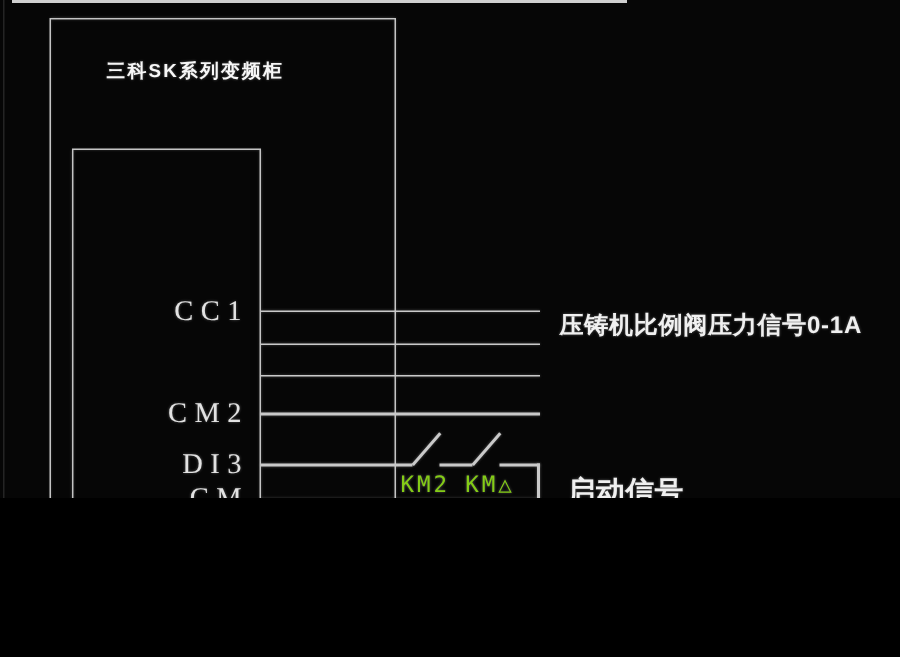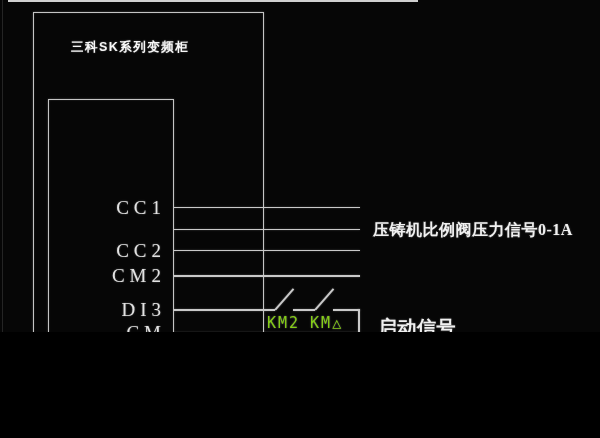--- a/index.html
+++ b/index.html
@@ -47,21 +47,20 @@
   <div class="edge-left"></div>
   <div class="edge-bottom-shade"></div>
   <div class="edge-bottom"></div>
 
   <div class="box" style="left:33px;top:12px;width:229px;height:408px;"></div>
   <div class="cad-text title">三科SK系列变频柜</div>
 
   <div class="box" style="left:48px;top:99px;width:124px;height:253px;"></div>
 
   <div class="cad-text term" style="top:198px;">CC1</div>
-  <div class="cad-text term" style="top:241px;">CC2</div>
   <div class="cad-text term" style="top:266px;">CM2</div>
   <div class="cad-text term" style="top:300px;">DI3</div>
   <div class="cad-text term" style="top:323px;">CM</div>
 
   <div class="hline" style="left:174px;top:206.8px;width:186px;"></div>
   <div class="hline" style="left:174px;top:228.8px;width:186px;"></div>
   <div class="hline" style="left:174px;top:249.8px;width:186px;"></div>
   <div class="hline" style="left:174px;top:275.2px;width:186px;"></div>
 
   <div class="hline" style="left:174px;top:309.2px;width:101px;"></div>
@@ -70,16 +69,16 @@
   <div class="blade" style="left:315px;top:309.2px;"></div>
   <div class="hline" style="left:333px;top:309.2px;width:27px;"></div>
   <div class="vline" style="left:358.4px;top:309.2px;height:24px;"></div>
   <div class="hline" style="left:174px;top:331.6px;width:186px;"></div>
 
   <div class="cad-text contacts">
     <span>KM2</span>
     <span>KM△</span>
   </div>
 
-  <div class="cad-text signal" style="left:373px;top:220px;font-family:Liberation Serif, serif;">压铸机比例阀压力信号0-1A</div>
+  <div class="cad-text signal" style="left:373px;top:207px;">压铸机比例阀压力信号0-1A</div>
   <div class="cad-text signal" style="left:378px;top:315px;font-size:19px;">启动信号</div>
 
 </div>
 
 </body></html>

